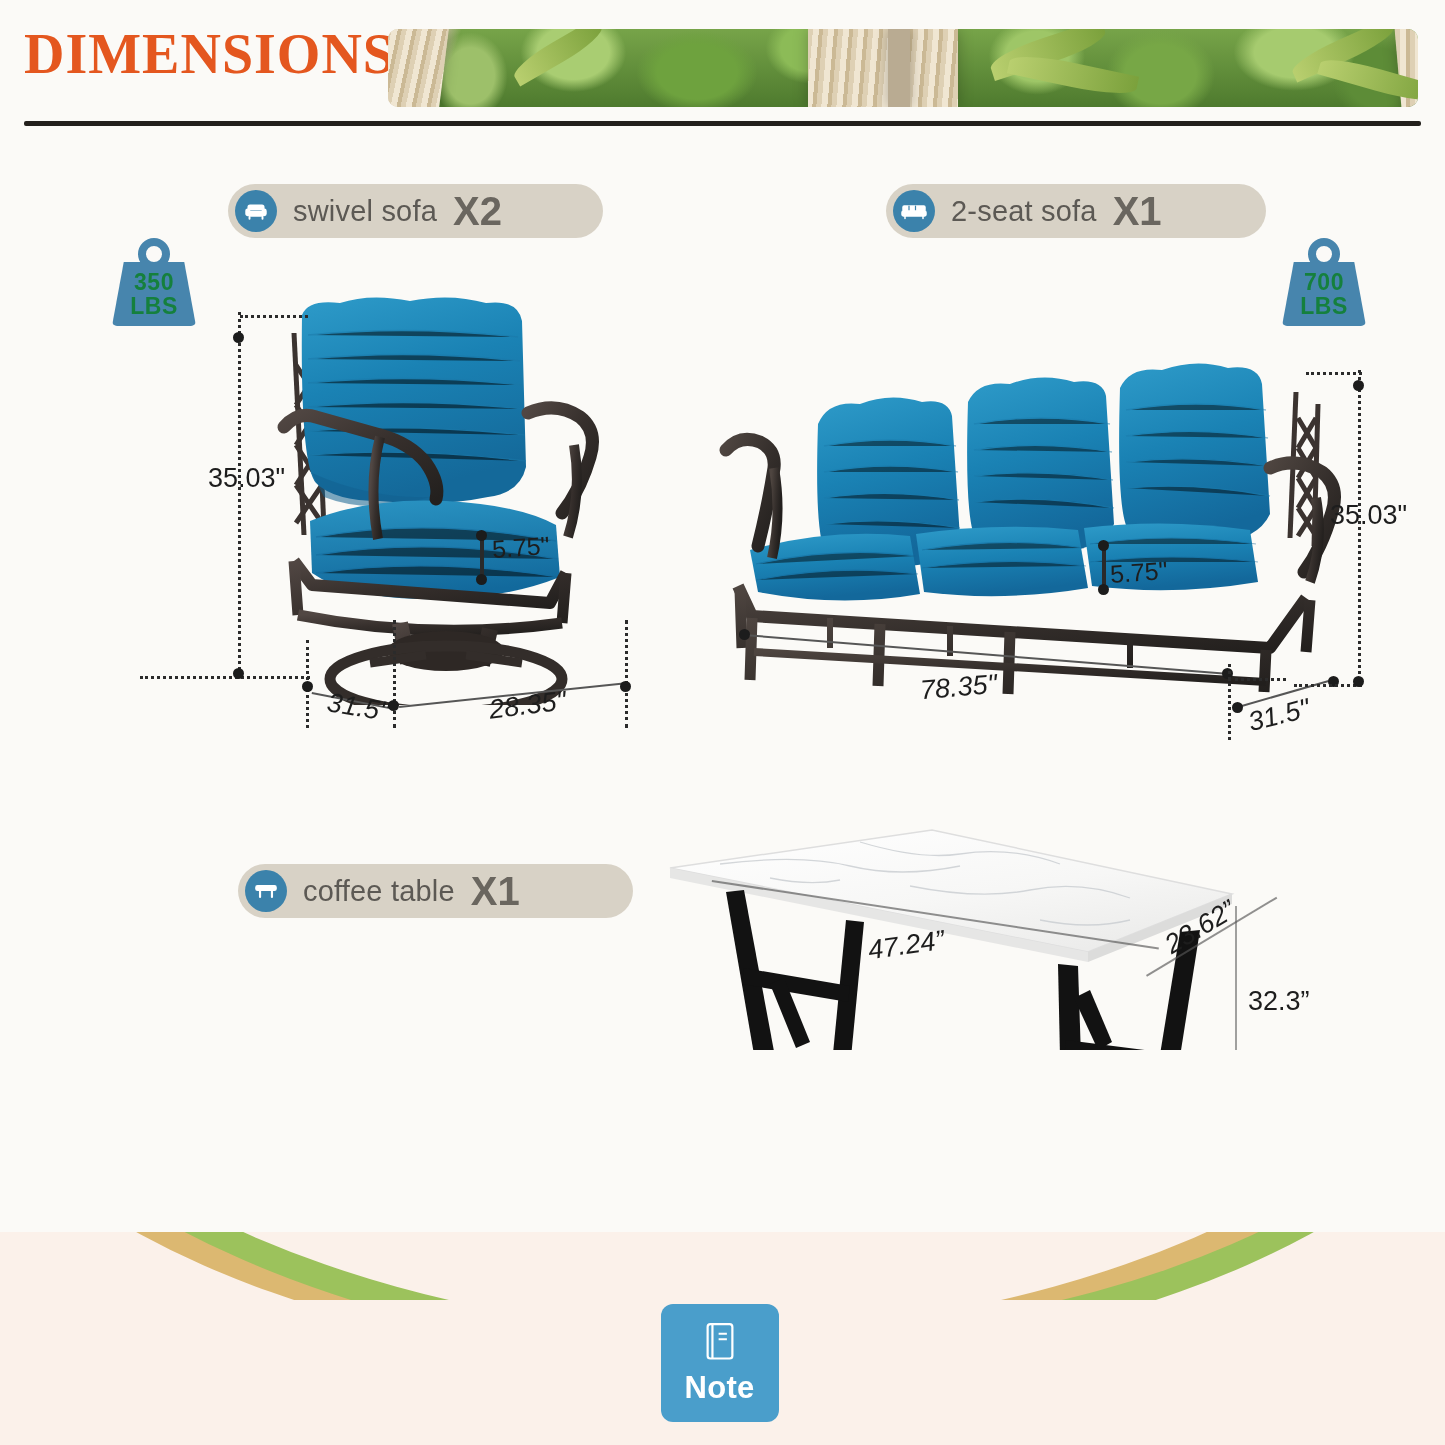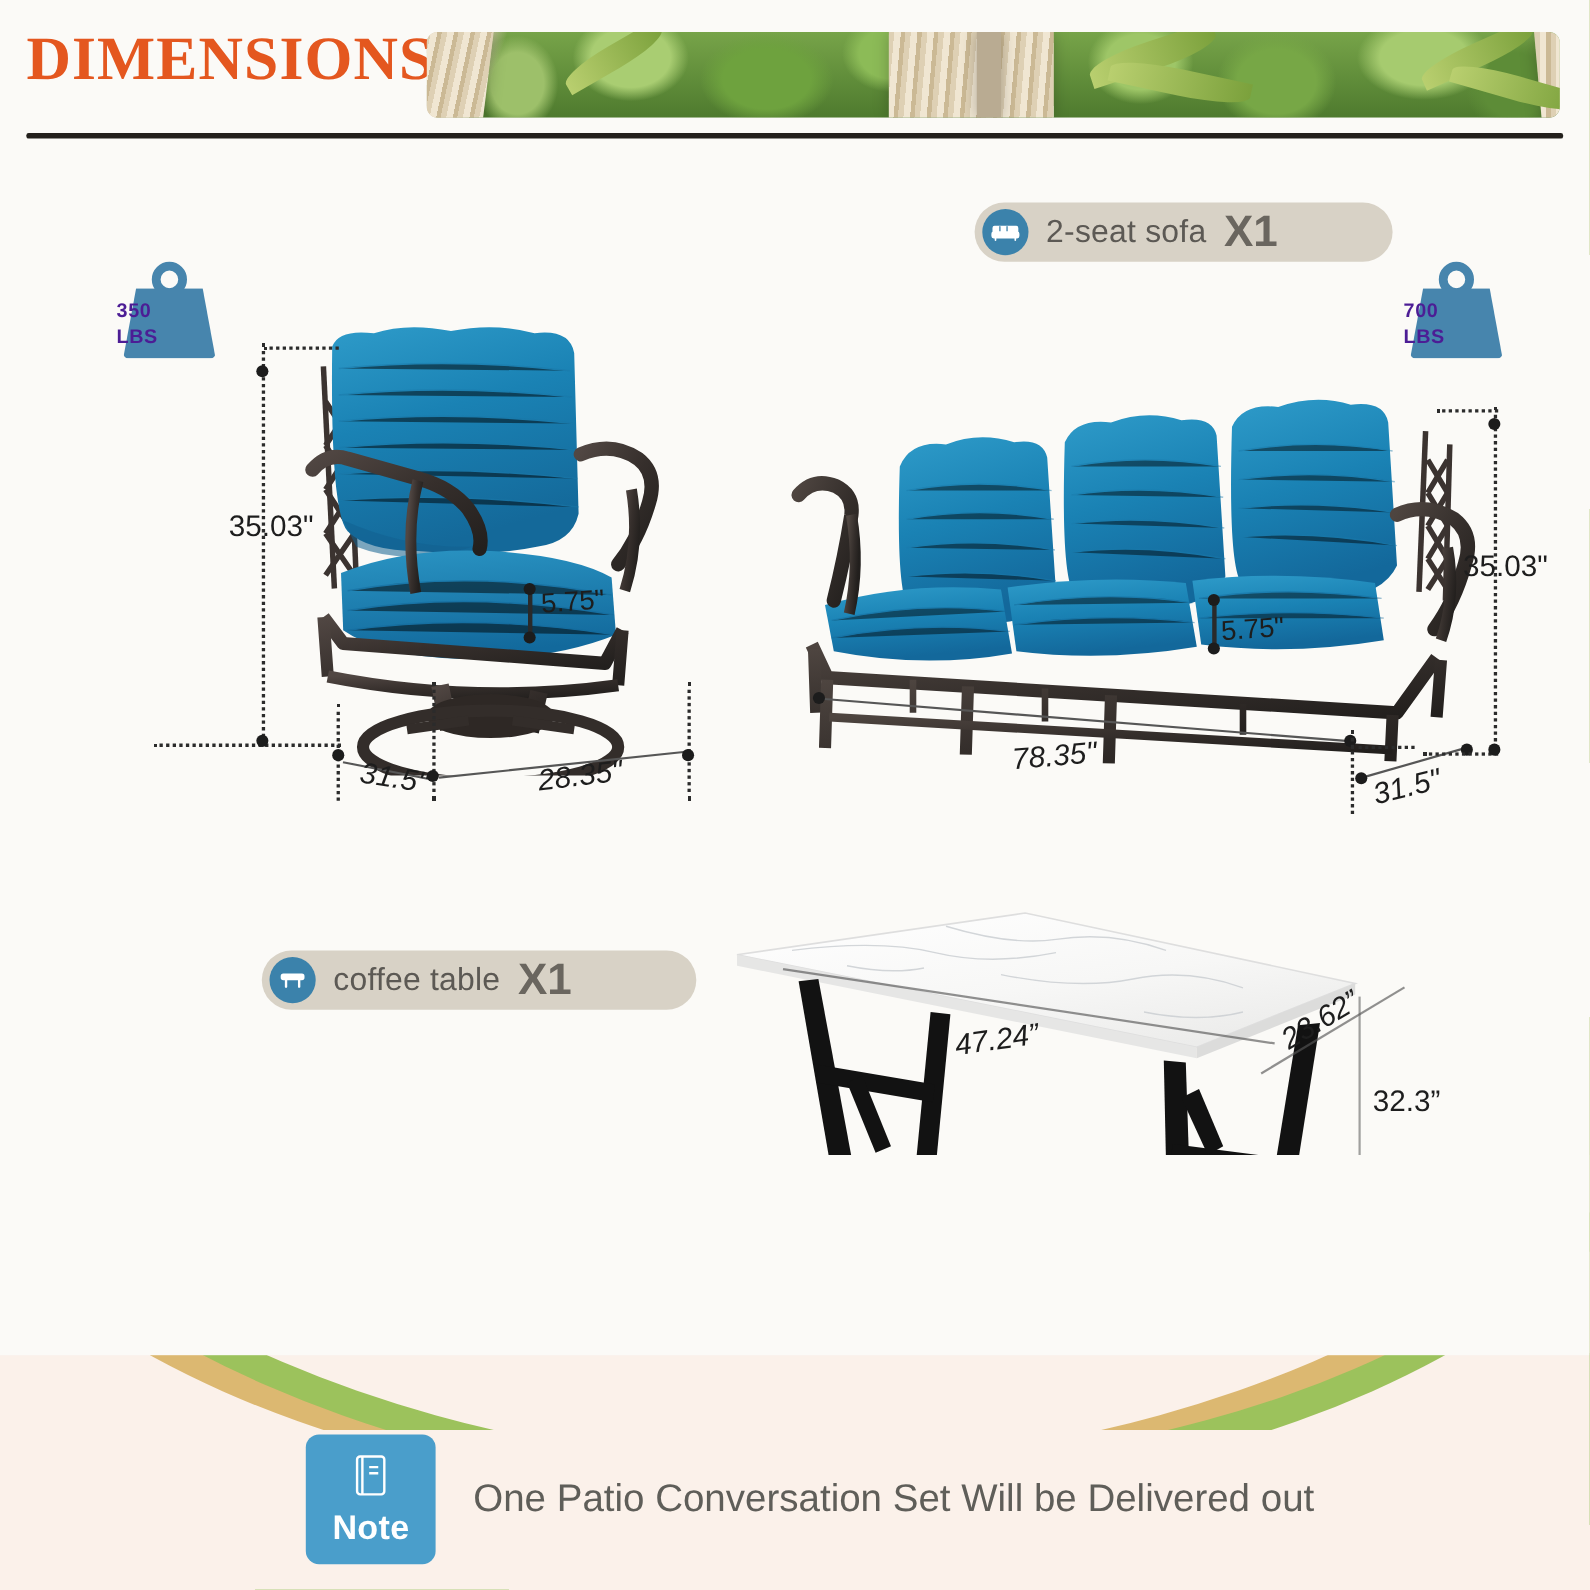--- a/index.html
+++ b/index.html
@@ -92,22 +92,22 @@
     clip-path:polygon(14% 0, 86% 0, 100% 100%, 0 100%);
     border-radius:5px;
   }
   .weight .wring {
     position:absolute; left:32px; top:2px; width:32px; height:32px;
     border:8px solid #4785ad; border-radius:50%;
     background:transparent;
   }
   .weight .wtext {
     position:absolute; left:0; top:34px; width:96px;
-    color:#4c1d95; line-height:24px;
-    font-size:18px; font-weight:bold; letter-spacing:.5px;
+    text-align:center; color:#15803d; line-height:24px;
+    font-size:23px; font-weight:bold; letter-spacing:.5px;
   }
   #weight-chair { left:106px; top:236px; }
   #weight-sofa  { left:1276px; top:236px; }
 
   
   .art { position:absolute; }
 
   
   .dim {
     position:absolute; color:#1d1d1d; font-size:27px;
@@ -171,20 +171,33 @@
       <div class="palm" style="left:600px;top:8px;width:120px;height:26px;transform:rotate(-18deg);"></div>
       <div class="palm" style="left:620px;top:34px;width:130px;height:24px;transform:rotate(12deg);"></div>
       <div class="palm" style="left:900px;top:10px;width:110px;height:22px;transform:rotate(-24deg);"></div>
       <div class="palm" style="left:930px;top:40px;width:120px;height:22px;transform:rotate(16deg);"></div>
       <div class="palm" style="left:120px;top:12px;width:100px;height:22px;transform:rotate(-30deg);"></div>
     </div>
 
     <div class="header-rule"></div>
   </div>
 
+  <div class="pill" id="pill-chair">
+    <span class="pill-icon">
+      <svg width="26" height="26" viewBox="0 0 24 24" fill="none" stroke="#ffffff" stroke-width="1.8" stroke-linecap="round">
+        <path d="M5 11V8.5A1.5 1.5 0 0 1 6.5 7h11A1.5 1.5 0 0 1 19 8.5V11" fill="#fff" stroke="#fff"></path>
+        <rect x="3" y="10.5" width="3" height="5.5" rx="1.4" fill="#fff" stroke="#fff"></rect>
+        <rect x="18" y="10.5" width="3" height="5.5" rx="1.4" fill="#fff" stroke="#fff"></rect>
+        <rect x="6" y="12.5" width="12" height="4" rx="1.2" fill="#fff" stroke="#fff"></rect>
+        <path d="M6 17v2.2M18 17v2.2"></path>
+      </svg>
+    </span>
+    <span class="pill-label">swivel sofa</span>
+    <span class="pill-qty">X2</span>
+  </div>
 
   <div class="pill" id="pill-sofa">
     <span class="pill-icon">
       <svg width="28" height="28" viewBox="0 0 28 24" fill="none" stroke="#ffffff" stroke-width="1.5" stroke-linecap="round">
         <rect x="3" y="7" width="22" height="5" rx="1.2" fill="#fff" stroke="#fff"></rect>
         <path d="M9 7v5M15.5 7v5" stroke="#3b82ab" stroke-width="1.2"></path>
         <rect x="2" y="12" width="24" height="5" rx="1.4" fill="#fff" stroke="#fff"></rect>
         <path d="M5 17v2.4M23 17v2.4"></path>
       </svg>
     </span>
@@ -458,19 +471,16 @@
       <span>
         <svg width="40" height="44" viewBox="0 0 28 32" fill="none" stroke="#ffffff" stroke-width="1.6">
           <rect x="5" y="3" width="18" height="25" rx="2"></rect>
           <path d="M8.5 3v25"></path>
           <path d="M13 10h6M13 14h6"></path>
         </svg>
       </span>
       <span class="nb-text">Note</span>
     </div>
     <div class="note-text">
-      <div>
-        <span>One Patio Conversation Set Will be Delivered out</span>
-      </div>
     </div>
   </div>
 
 </div>
 
 </body></html>

